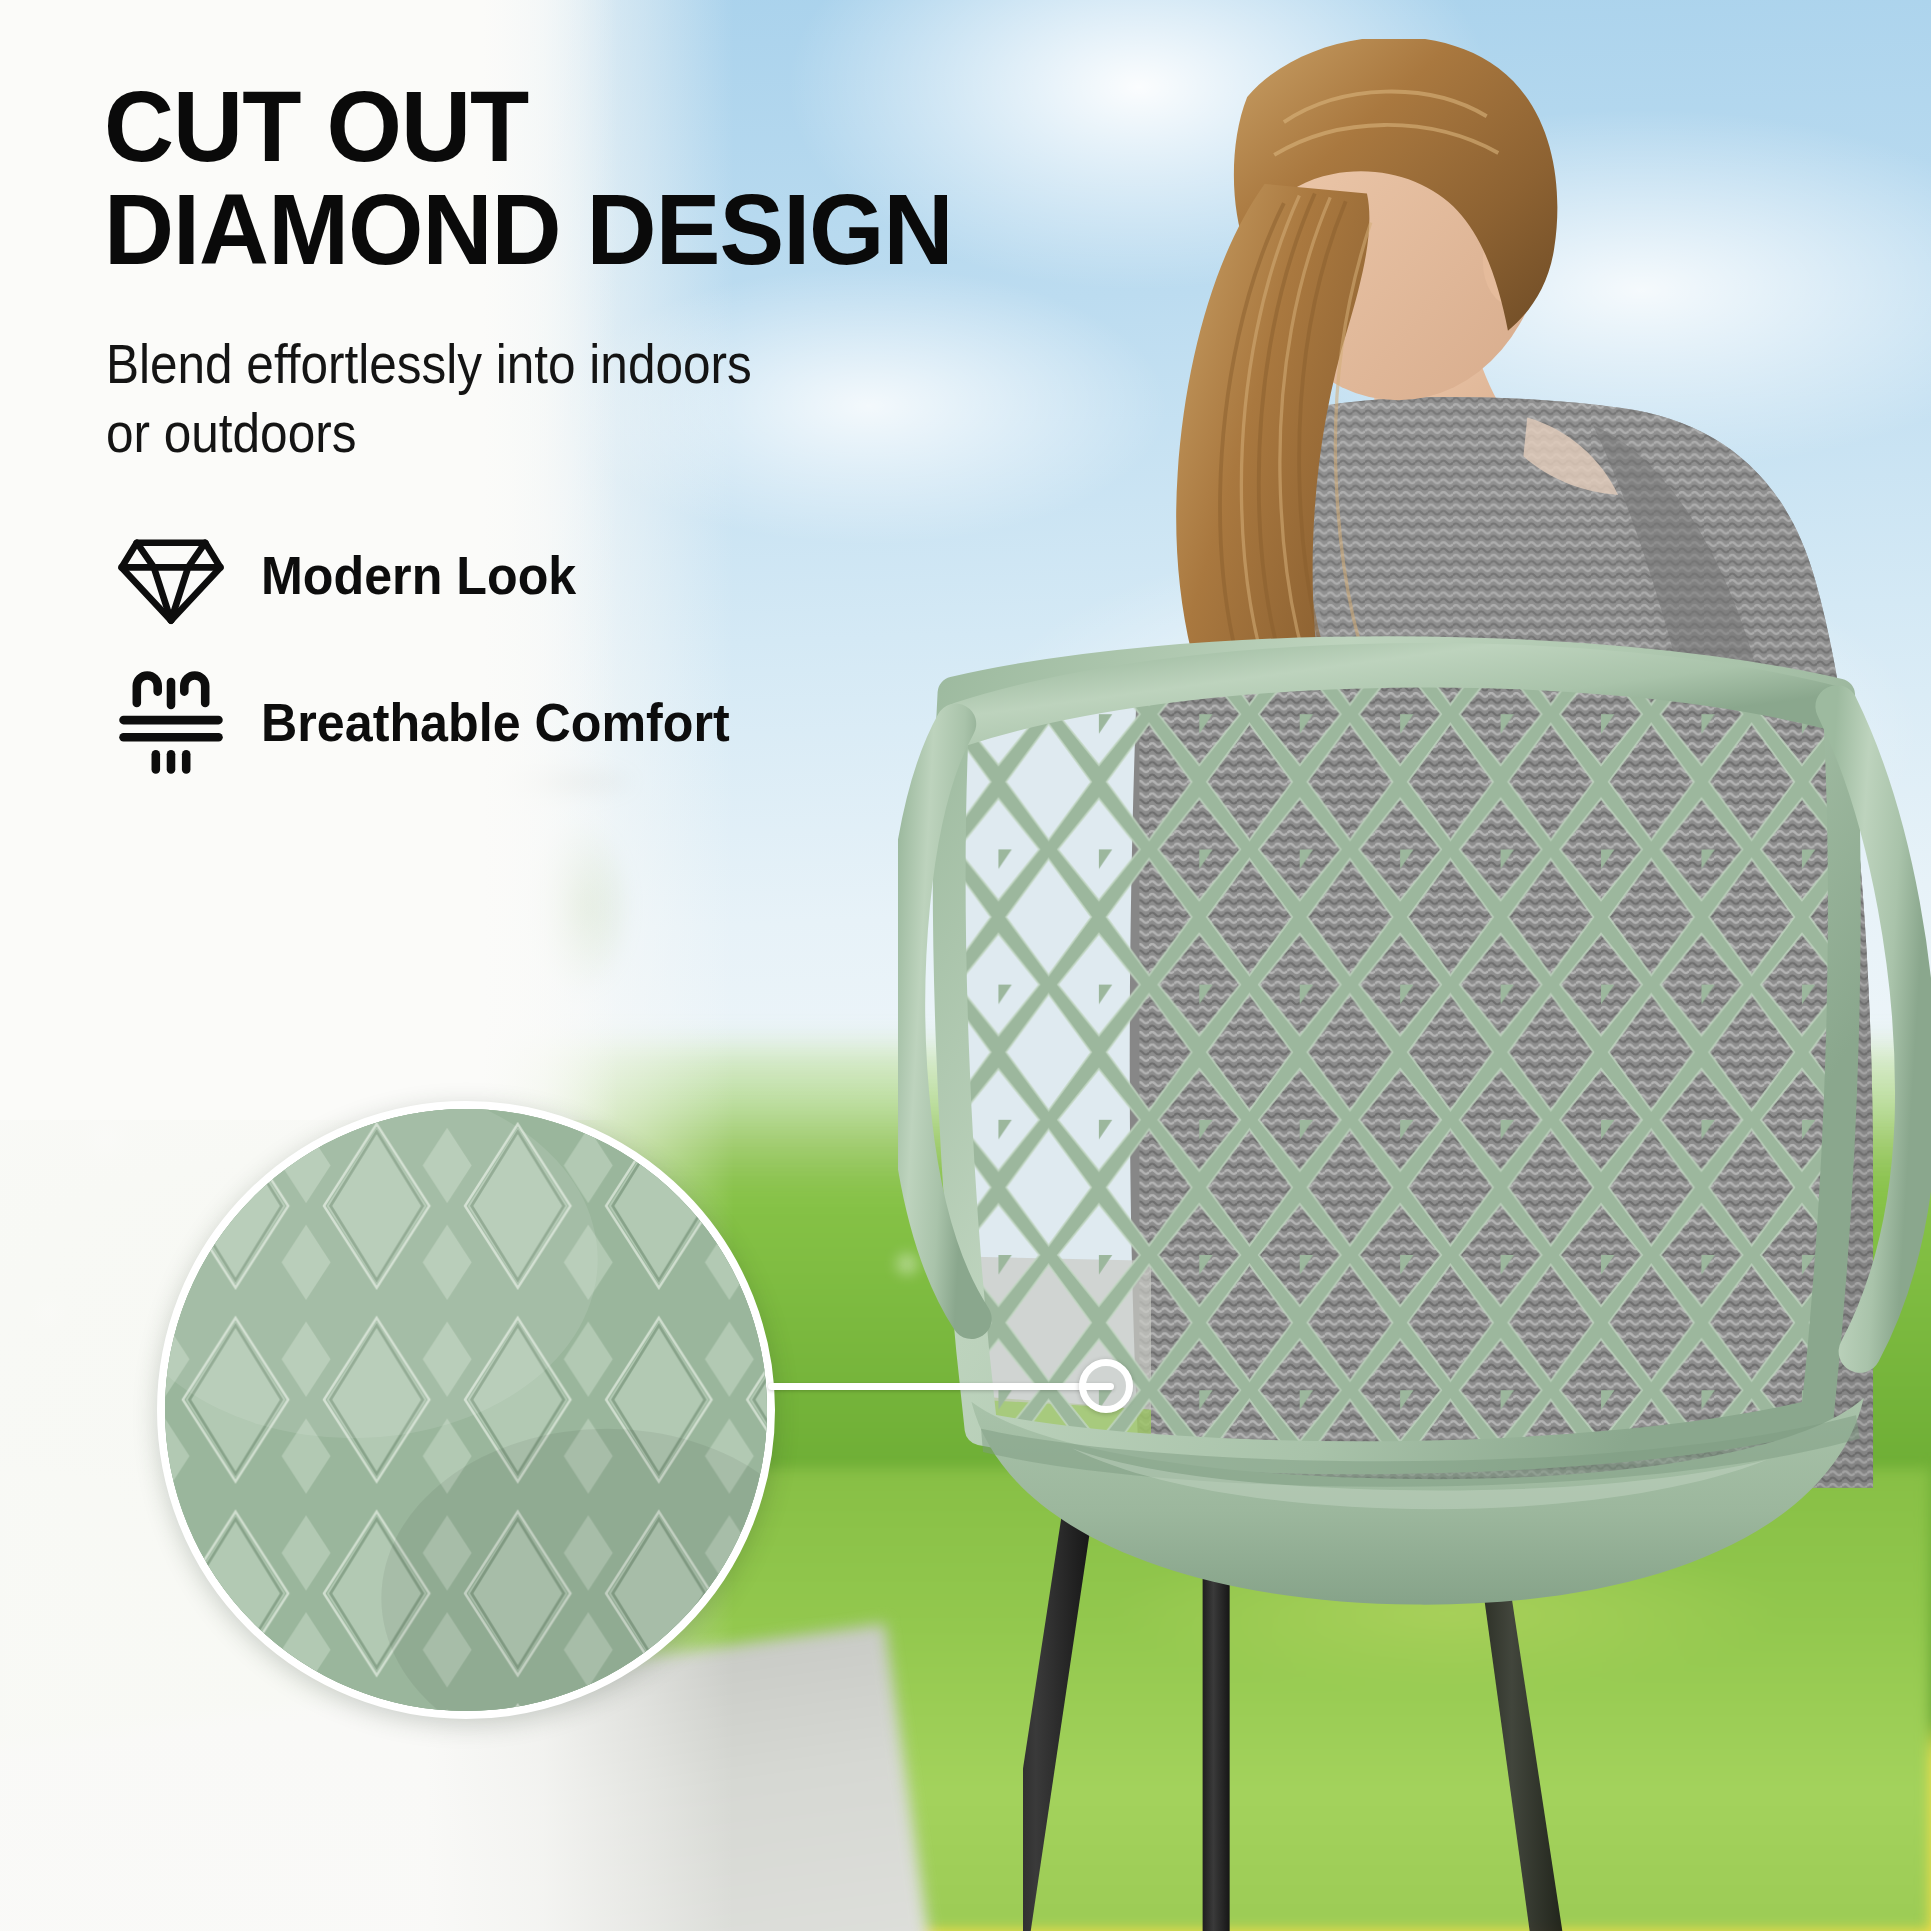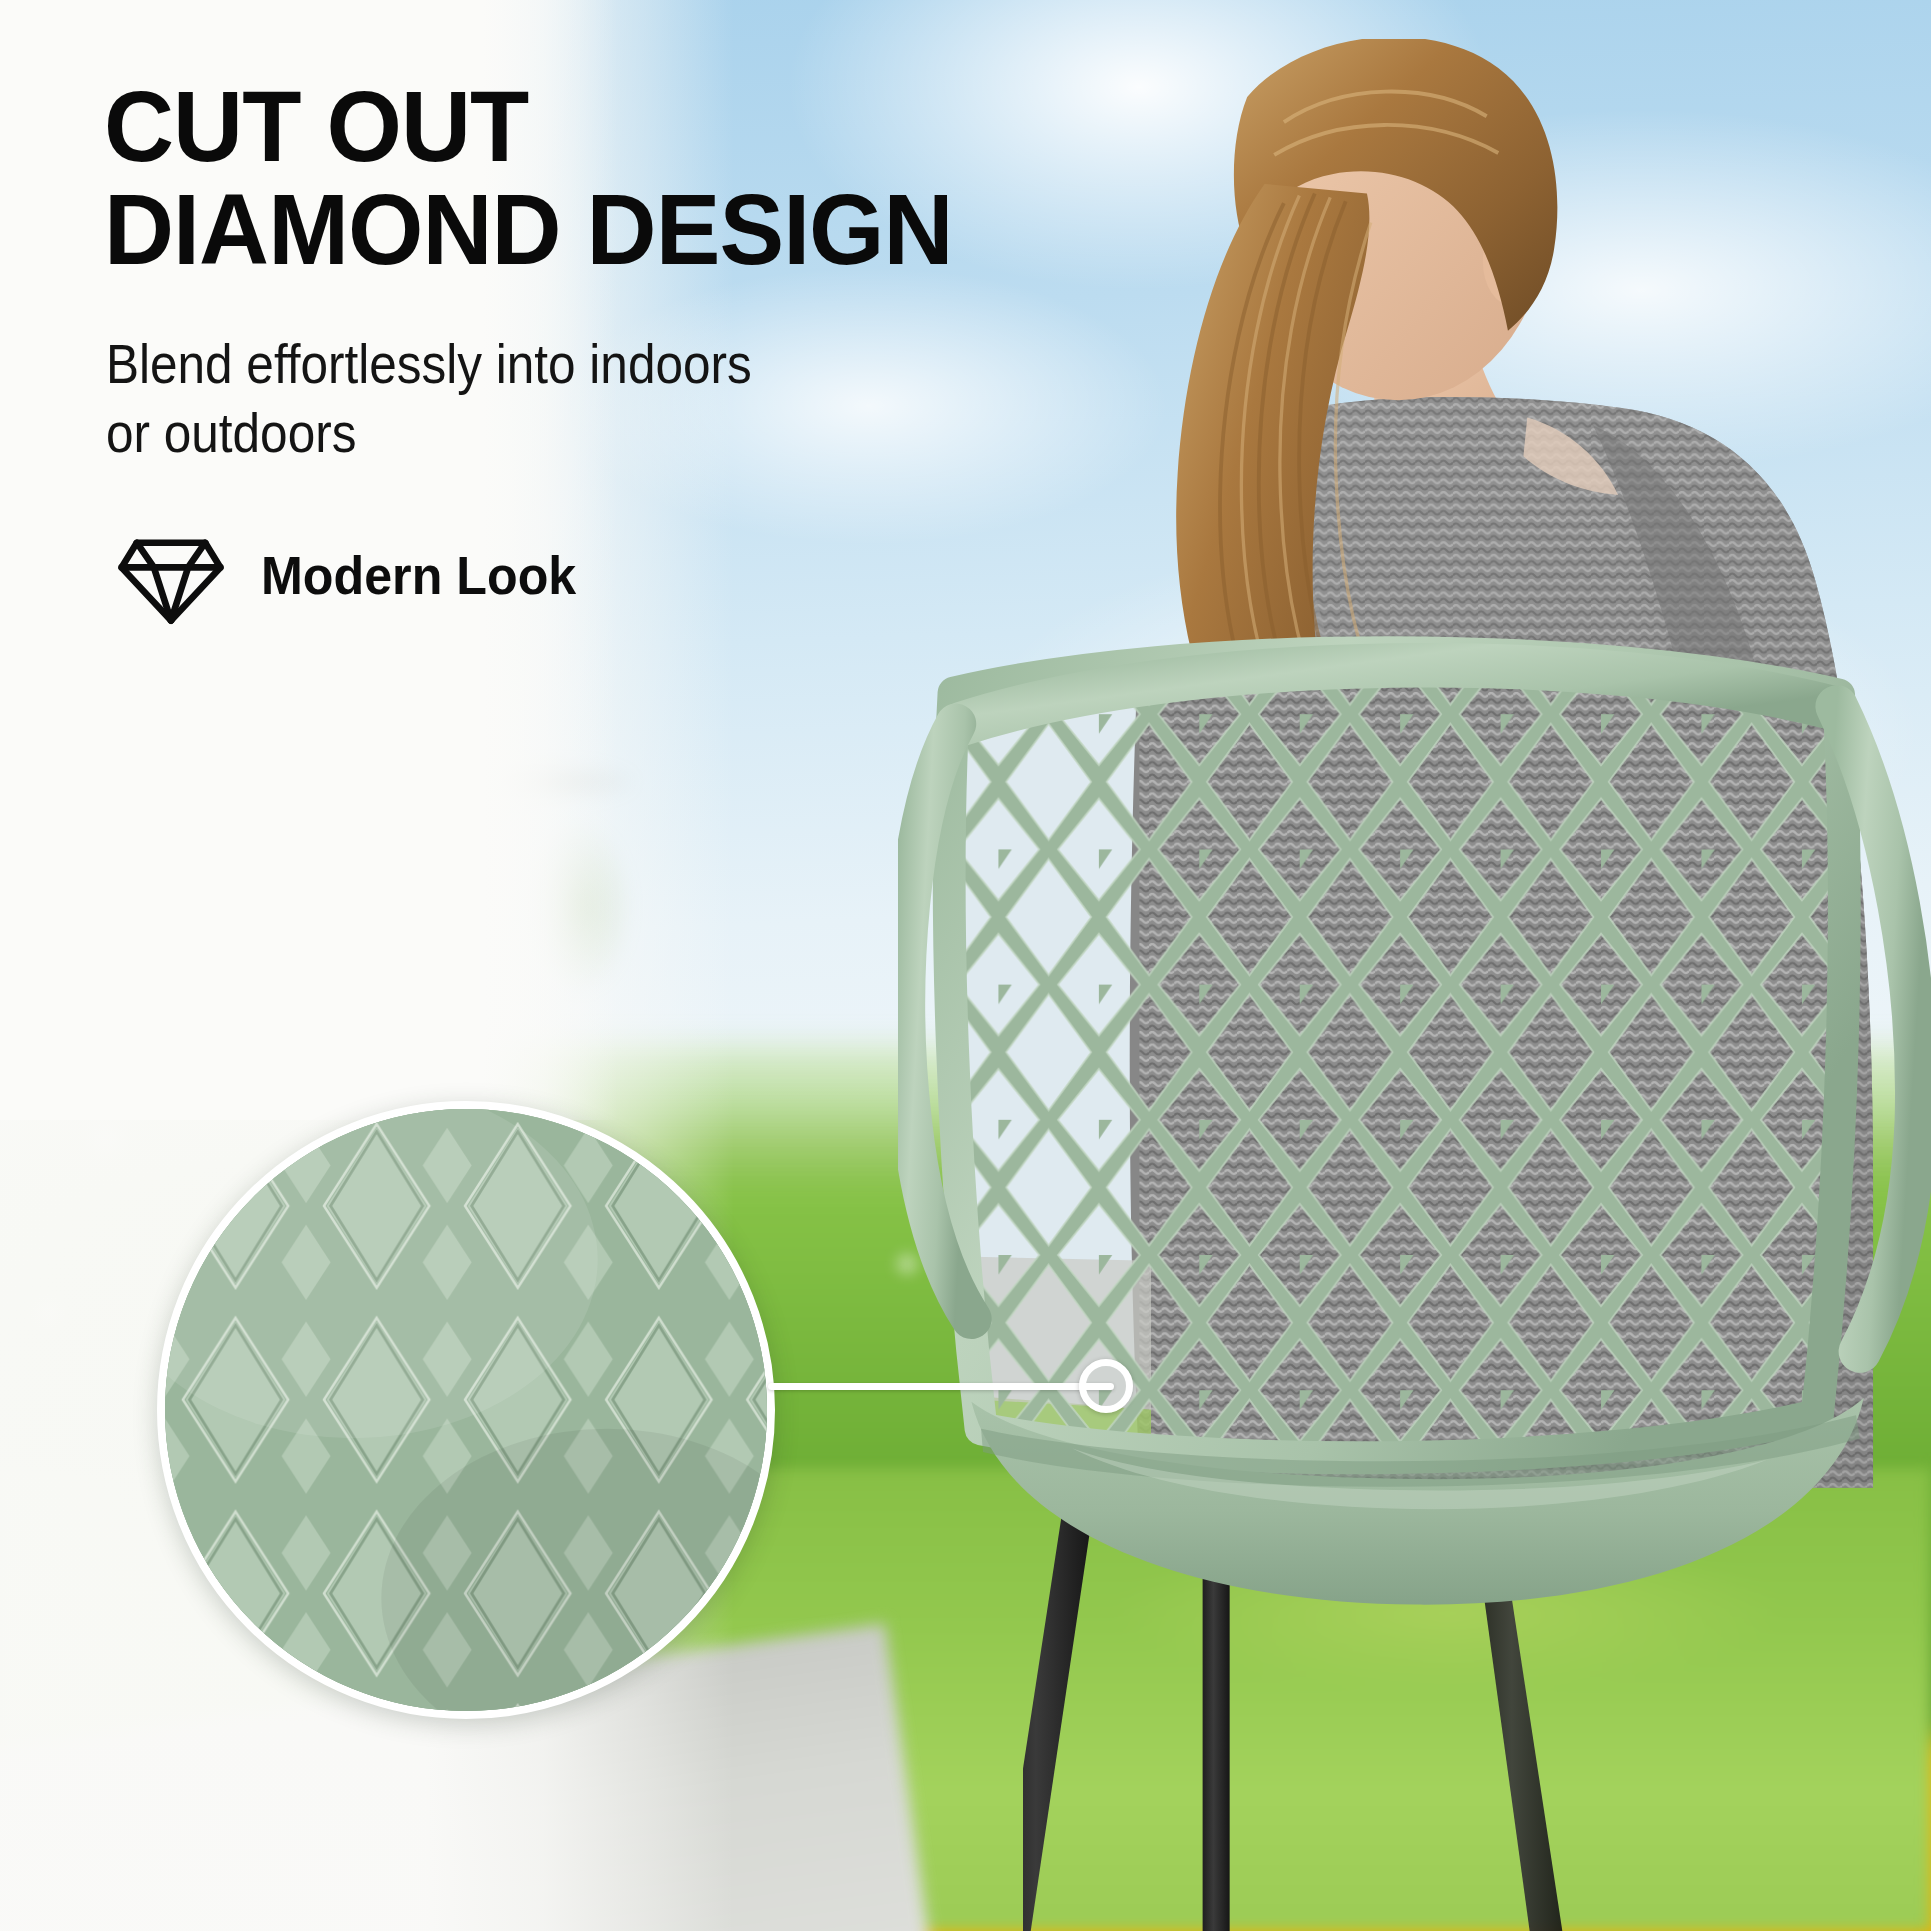--- a/index.html
+++ b/index.html
@@ -4,21 +4,21 @@
 <style>
   html, body {
     margin: 0; padding: 0;
     background: #ffffff;
   }
   #stage {
     position: relative;
     width: 1931px; height: 1931px;
     overflow: hidden;
     font-family: "Liberation Sans", sans-serif;
-    background: #eab308;
+    background: #fde047;
   }
 
   
   .layer { position: absolute; }
 
   
   #sky {
     left: 0; top: 0; width: 1931px; height: 1217px;
     background:
       radial-gradient(ellipse 502px 290px at 1139px 87px, rgba(255,255,255,.95), rgba(255,255,255,0) 70%),
@@ -379,20 +379,37 @@
           <path d="M24 22 L96 22 L112 48 L60 104 L8 48 Z"></path>
           <path d="M8 48 L112 48"></path>
           <path d="M24 22 L42 48 L60 104"></path>
           <path d="M96 22 L78 48 L60 104"></path>
         </g>
       </svg>
     </span>
     <span class="flabel">Modern Look</span>
   </div>
 
+  <div class="feature" id="feature-1">
+    <span class="ficon">
+      <svg viewBox="0 0 120 112">
+        <g fill="none" stroke="#0d0d0d" stroke-width="9" stroke-linecap="round">
+          <path d="M24 36 L24 18 A11 11 0 0 1 46 18 L46 24"></path>
+          <path d="M60 14 L60 38"></path>
+          <path d="M96 36 L96 18 A11 11 0 0 0 74 18 L74 24"></path>
+          <path d="M10 54 L110 54"></path>
+          <path d="M10 72 L110 72"></path>
+          <path d="M44 90 L44 106"></path>
+          <path d="M60 90 L60 106"></path>
+          <path d="M76 90 L76 106"></path>
+        </g>
+      </svg>
+    </span>
+    <span class="flabel">Breathable Comfort</span>
+  </div>
 
   <div class="layer" id="callout">
     <svg viewBox="0 0 640 640" preserveAspectRatio="none">
       <defs>
         <linearGradient id="calloutBg" x1="0" y1="0" x2="0.7" y2="1">
           <stop offset="0%" stop-color="#a6c1a7"></stop>
           <stop offset="45%" stop-color="#9ab69c"></stop>
           <stop offset="100%" stop-color="#88a68b"></stop>
         </linearGradient>
 

